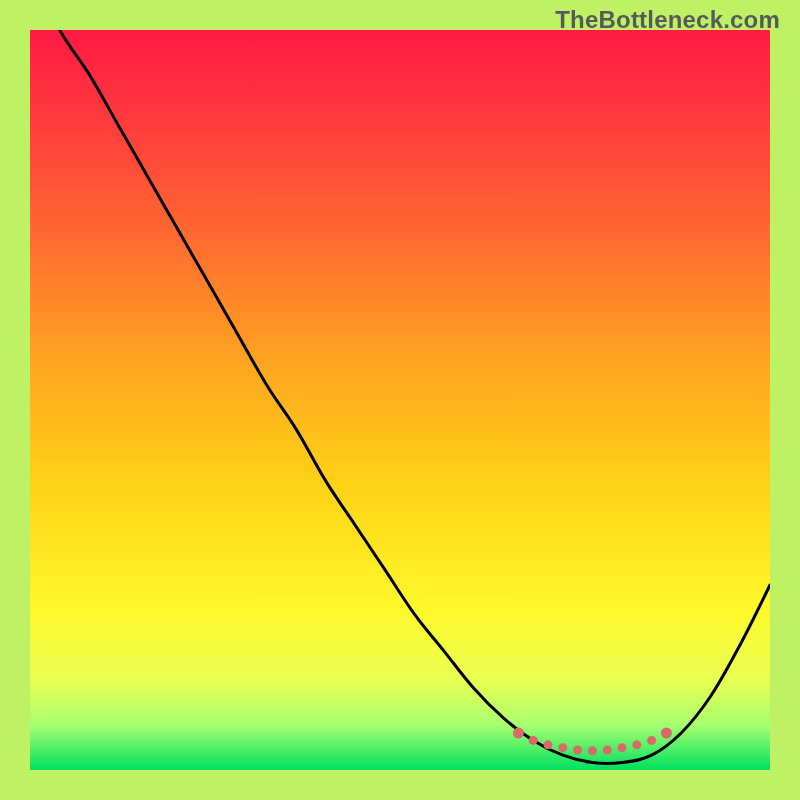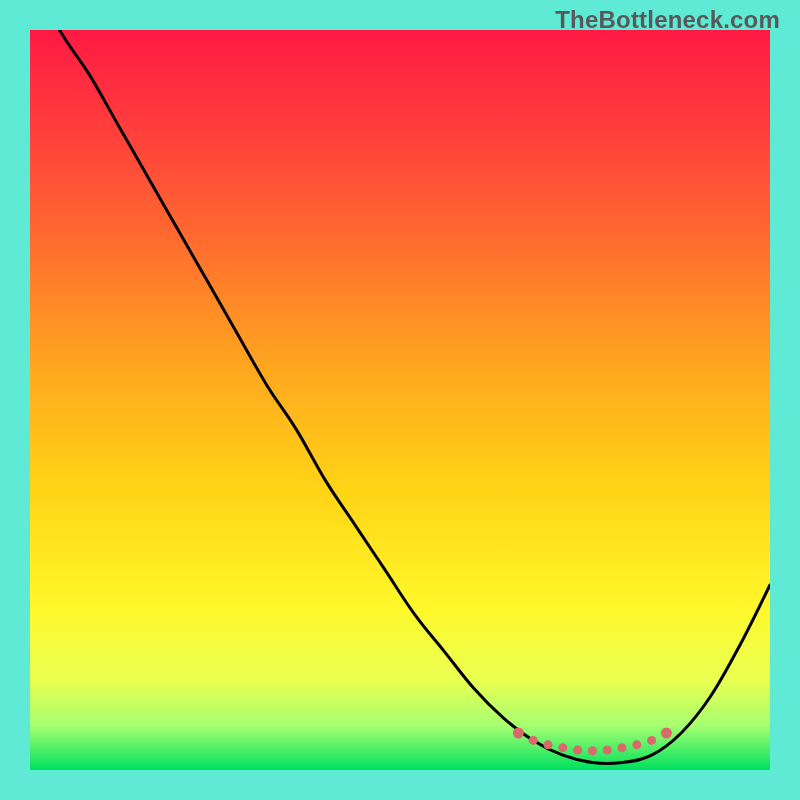--- a/index.html
+++ b/index.html
@@ -7,21 +7,21 @@
     padding: 0;
     width: 800px;
     height: 800px;
     background: #000;
     overflow: hidden;
   }
   .chart-container {
     position: relative;
     width: 800px;
     height: 800px;
-    background: #5eead4;
+    background: #bef264;
   }
   .plot-area {
     position: absolute;
     left: 30px;
     top: 30px;
     width: 740px;
     height: 740px;
   }
   .watermark {
     position: absolute;

